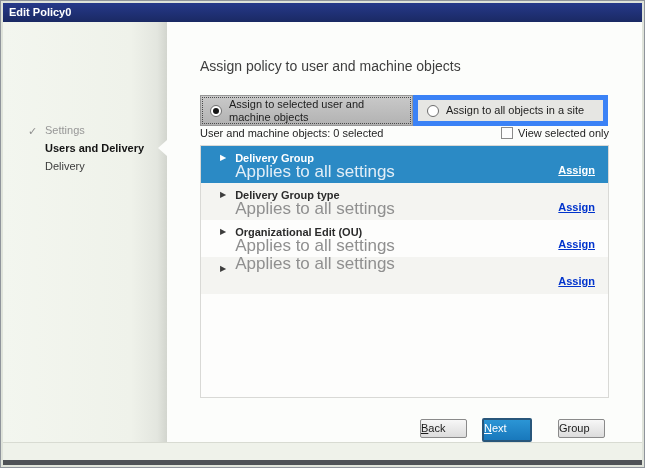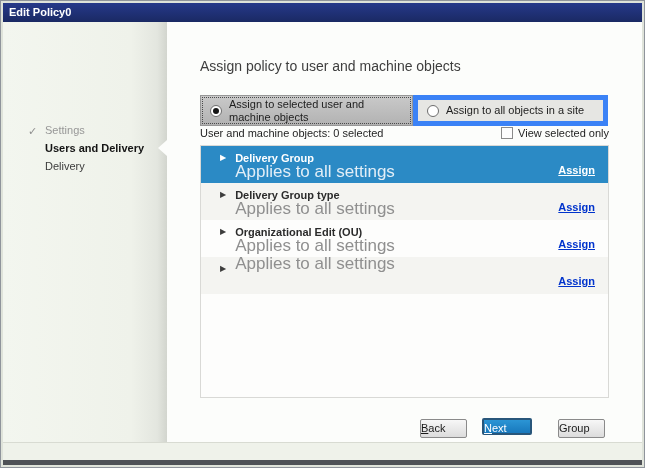--- a/index.html
+++ b/index.html
@@ -82,21 +82,21 @@
   .lrow.selected .tri { color: #ffffff; }
   .lrow.selected .assign { color: #ffffff; }
 
   
   .btn { position: absolute; top: 397px; height: 19px; font-size: 11px;
          line-height: 17px; border-radius: 2px;
          border: 1px solid #8a8a8a; background: linear-gradient(#f7f7f7, #dcdcdc);
          color: #1a1a1a; cursor: default; }
   .btn .accel { text-decoration: underline; }
   .btn-back { left: 253px; width: 47px; }
-  .btn-next { left: 315px; width: 50px; height: 17px; top: 396px;
+  .btn-next { left: 315px; width: 50px; height: 24px; top: 396px;
               background: linear-gradient(#2b95d5, #1878bc); color: #fff;
               border: 2px solid #28567a; line-height: 16px; }
   .btn-cancel { left: 391px; width: 47px; }
 </style>
 </head>
 <body>
 
 <div class="window">
 
   <div class="titlebar">

